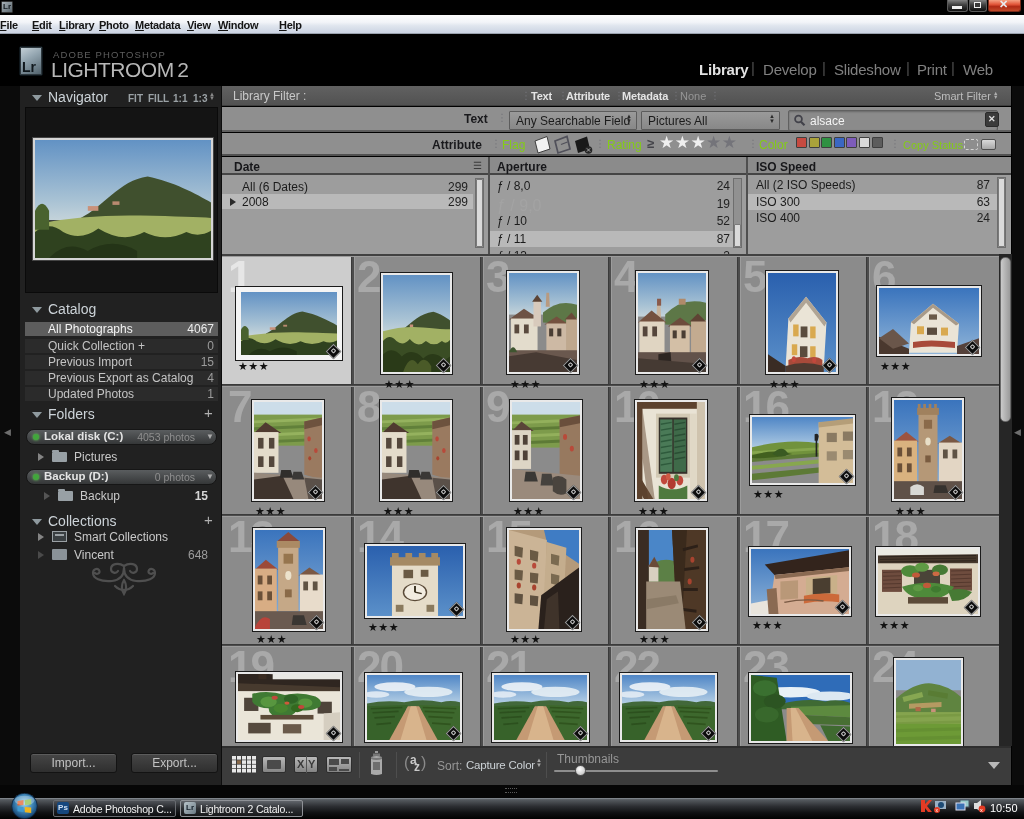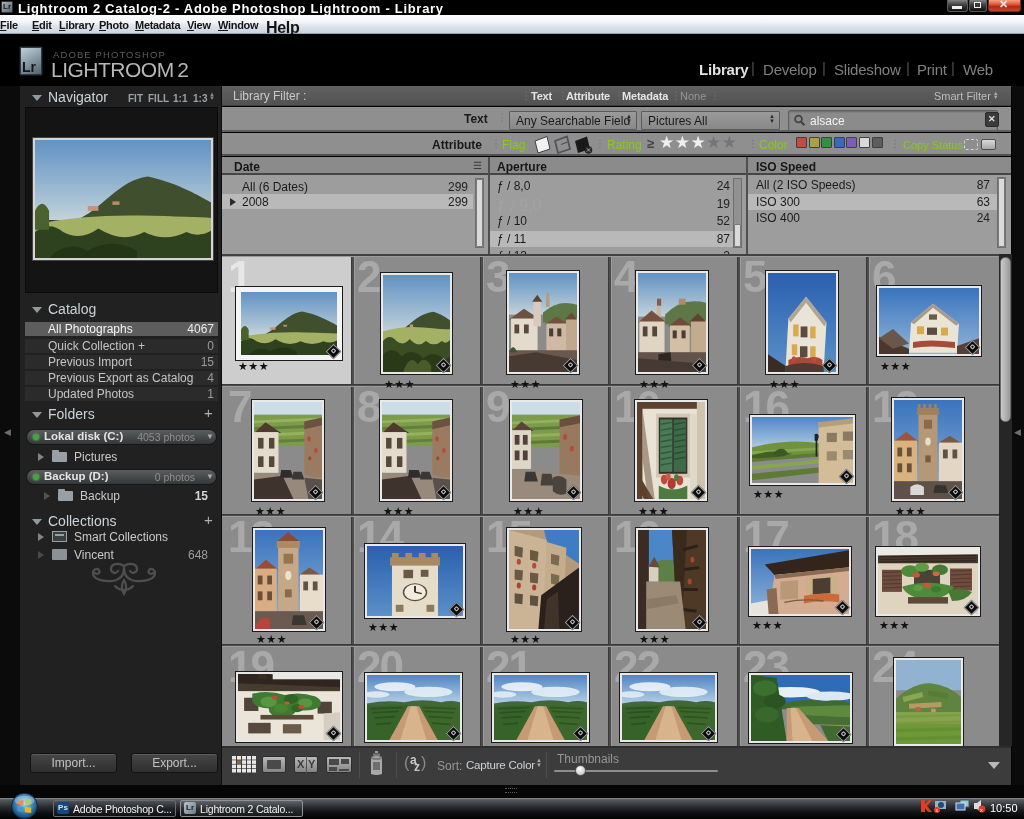--- a/index.html
+++ b/index.html
@@ -11,36 +11,35 @@
 .dlab{position:absolute;color:#19191c;font-weight:bold;font-size:12px}
 .ftab{position:absolute;color:#e4e4e4;font-size:12px}
 .fsep{position:absolute;color:#74747a;font-size:10px}
 .phead{position:absolute;color:#ccd3d8;font-size:14px}
 .tlab{position:absolute;color:#979797;font-size:12px}
 </style></head><body>
 <div style="position:absolute;left:0;top:0;width:1024px;height:819px;background:#000;overflow:hidden">
 
 <div class="ab" style="left:0px;top:0px;width:1024px;height:15px;background:#000"></div>
 <div class="ab" style="left:1px;top:1px;width:12px;height:12px;background:linear-gradient(135deg,#a8b2b8,#5a666e);border:1px solid #333;border-radius:1px;color:#141a1e;font-size:8px;font-weight:bold;text-align:center;line-height:10px">Lr</div>
-<span class="ab" style="position:absolute;left:18px;top:1px;color:#fff;font-size:13px;font-weight:bold;letter-spacing:0.7px">Lightroom 2 Catalog-2 - Adobe Photoshop Lightroom - Library</span>
 <div class="ab" style="left:947px;top:0px;width:21px;height:12px;background:linear-gradient(#828282,#3e3e3e 45%,#101010);border:1px solid #5a5a5a;border-top:none;border-radius:0 0 3px 3px"></div>
 <div class="ab" style="left:952px;top:6px;width:10px;height:3px;background:#f0f0f0"></div>
 <div class="ab" style="left:969px;top:0px;width:18px;height:12px;background:linear-gradient(#828282,#3e3e3e 45%,#101010);border:1px solid #5a5a5a;border-top:none;border-radius:0 0 3px 3px"></div>
 <div class="ab" style="left:974px;top:2px;width:7px;height:6px;border:1px solid #f0f0f0;background:#3a3a3a"></div>
 <div class="ab" style="left:988px;top:0px;width:33px;height:12px;background:linear-gradient(#f5a284 0%,#e2573a 40%,#b02a15 60%,#c04a2a 100%);border:1px solid #7a2a1a;border-top:none;border-radius:0 0 3px 3px"></div>
 <span class="ab" style="position:absolute;left:999px;top:-2px;color:#e8ecf0;font-size:11px;font-weight:bold">✕</span>
 <div class="ab" style="left:0px;top:15px;width:1024px;height:19px;background:linear-gradient(#fdfdfe 0%,#f2f4f8 40%,#dfe5ee 60%,#ccd4e2 100%);border-bottom:1px solid #9aa2ae"></div>
 <span class="ab" style="position:absolute;left:0;top:19px;color:#141414;font-size:11px;font-weight:bold;letter-spacing:-0.3px"><u>F</u>ile</span>
 <span class="ab" style="position:absolute;left:32px;top:19px;color:#141414;font-size:11px;font-weight:bold;letter-spacing:-0.3px"><u>E</u>dit</span>
 <span class="ab" style="position:absolute;left:59px;top:19px;color:#141414;font-size:11px;font-weight:bold;letter-spacing:-0.3px"><u>L</u>ibrary</span>
 <span class="ab" style="position:absolute;left:99px;top:19px;color:#141414;font-size:11px;font-weight:bold;letter-spacing:-0.3px"><u>P</u>hoto</span>
 <span class="ab" style="position:absolute;left:135px;top:19px;color:#141414;font-size:11px;font-weight:bold;letter-spacing:-0.3px"><u>M</u>etadata</span>
 <span class="ab" style="position:absolute;left:187px;top:19px;color:#141414;font-size:11px;font-weight:bold;letter-spacing:-0.3px"><u>V</u>iew</span>
 <span class="ab" style="position:absolute;left:218px;top:19px;color:#141414;font-size:11px;font-weight:bold;letter-spacing:-0.3px"><u>W</u>indow</span>
-<span class="ab" style="position:absolute;left:266px;top:19px;color:#141414;font-size:16px;font-weight:bold;letter-spacing:-0.3px"><u>H</u>elp</span>
+<span class="ab" style="position:absolute;left:279px;top:19px;color:#141414;font-size:11px;font-weight:bold;letter-spacing:-0.3px"><u>H</u>elp</span>
 <div class="ab" style="left:0px;top:34px;width:1024px;height:52px;background:#000"></div>
 <div class="ab" style="left:19px;top:46px;width:24px;height:30px;border-radius:2px;background:linear-gradient(150deg,#c9d4da 0%,#93a5b0 40%,#4e5f69 100%);border:1px solid #0e161b;box-shadow:0 0 0 1px #2e383e inset"></div>
 <span class="ab" style="position:absolute;left:22px;top:59px;color:#10181d;font-size:14px;font-weight:bold">Lr</span>
 <span class="ab" style="position:absolute;left:53px;top:49px;color:#5e5e5e;font-size:9.5px;letter-spacing:1.1px">ADOBE&nbsp;PHOTOSHOP</span>
 <span class="ab" style="position:absolute;left:51px;top:58px;color:#b7b7b7;font-size:21px;letter-spacing:-0.5px">LIGHTROOM 2</span>
 <span class="ab" style="position:absolute;left:699px;top:61px;color:#e2e2e2;font-size:15px;font-weight:bold;letter-spacing:-0.2px">Library</span>
 <span class="ab" style="position:absolute;left:763px;top:61px;color:#808080;font-size:15px;font-weight:normal;letter-spacing:-0.2px">Develop</span>
 <span class="ab" style="position:absolute;left:834px;top:61px;color:#808080;font-size:15px;font-weight:normal;letter-spacing:-0.2px">Slideshow</span>
 <span class="ab" style="position:absolute;left:917px;top:61px;color:#808080;font-size:15px;font-weight:normal;letter-spacing:-0.2px">Print</span>
 <span class="ab" style="position:absolute;left:963px;top:61px;color:#808080;font-size:15px;font-weight:normal;letter-spacing:-0.2px">Web</span>

